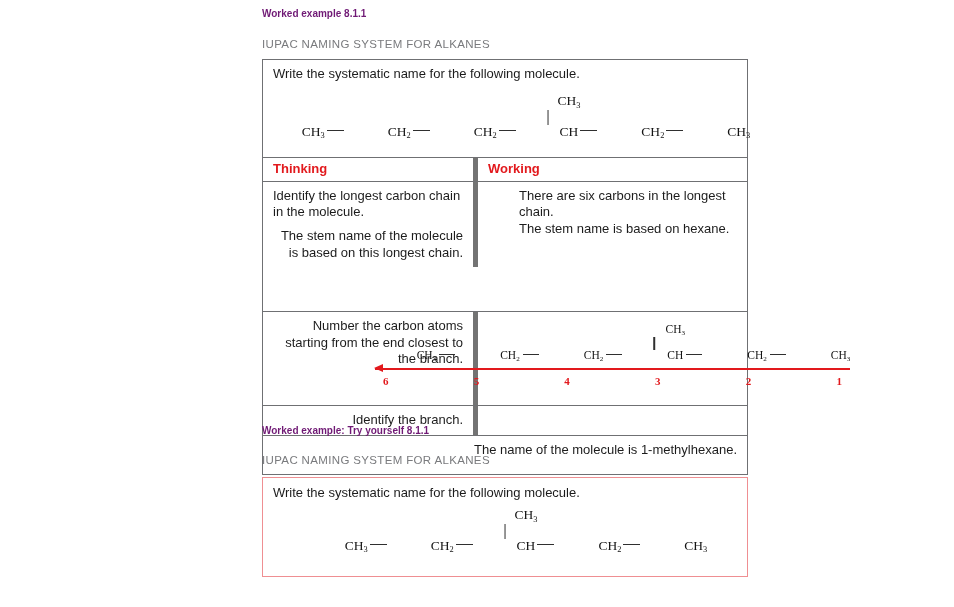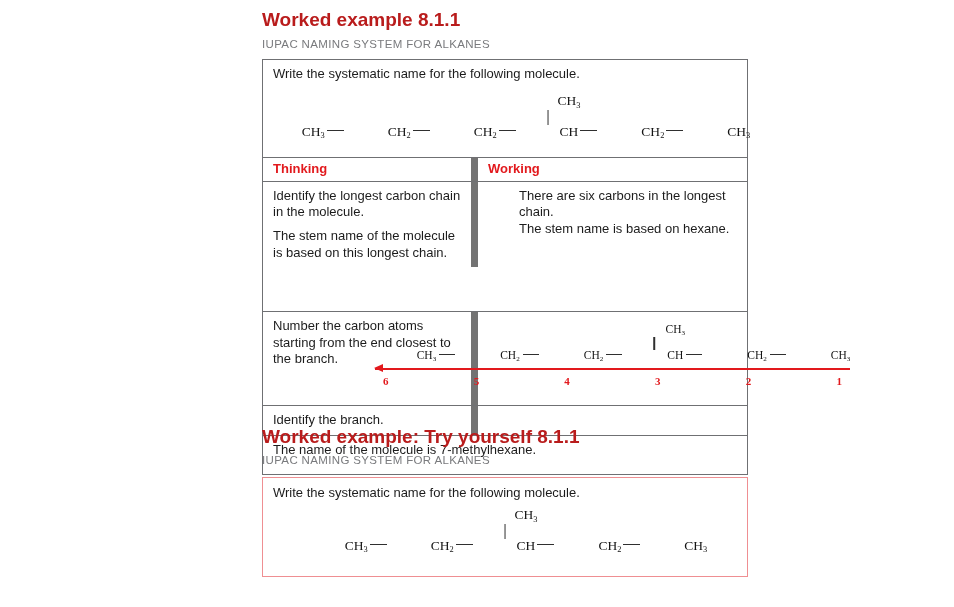--- a/index.html
+++ b/index.html
@@ -1,36 +1,36 @@
 <!DOCTYPE html>
 <html><head>
 <meta charset="utf-8">
 <style>
   html,body{margin:0;padding:0;background:#ffffff;}
   .page{position:relative;width:954px;height:607px;background:#ffffff;overflow:hidden;
         font-family:"Liberation Sans","DejaVu Sans",sans-serif;color:#1c1c1c;font-size:13px;line-height:1.28;}
   *{box-sizing:border-box;}
 
   
-  .we-title{position:absolute;left:262px;font-size:19px;font-weight:bold;color:#b91c1c;}
+  .we-title{position:absolute;left:262px;font-size:10px;font-weight:bold;color:#701a75;}
   #title-1{top:8px;}
   #title-2{top:425px;}
   .we-subtitle{position:absolute;left:262px;font-size:11.5px;font-weight:normal;color:#797a7d;letter-spacing:0.35px;}
   #subtitle-1{top:37px;}
   #subtitle-2{top:453px;}
 
   
   .tbl{position:absolute;left:262px;top:59px;width:486px;border:1px solid #6f7073;background:#fff;}
   .trow{display:flex;border-top:1px solid #6f7073;}
   .trow:first-child{border-top:none;}
   .cell{padding:6px 10px;}
-  .c1{width:215px;flex-shrink:0;border-right:7px solid #737373;}
+  .c1{width:215px;flex-shrink:0;border-right:5px solid #737373;}
   .c2{flex:1;min-width:0;}
   .cell p{margin:0 0 7px 0;}
-  .cell p:last-child{margin-bottom:0;}
+  .cell p:last-child{margin-bottom:0;text-align:right;}
   .question-row{min-height:97px;}
   .question-row .cell{width:100%;}
   .header-row .cell{padding:3px 10px;}
   .header-row{min-height:23px;}
   .row-1{min-height:72px;gap:31px;}
   .row-2{min-height:94px;margin-top:44px;}
   .row-3{min-height:25px;}
   .row-4{min-height:39px;}
   .th{font-weight:bold;color:#e2191d;}
 
@@ -166,21 +166,21 @@
     </div>
 
     <div class="trow row-3">
       <div class="cell c1">
         <p>Identify the branch.</p>
       </div>
     </div>
 
     <div class="trow row-4">
       <div class="cell c2">
-        <p>The name of the molecule is 7-methylhexane.</p>
+        <p>The name of the molecule is 1-methylhexane.</p>
       </div>
     </div>
 
   </div>
 
   <div class="we-title" id="title-2">Worked example: Try yourself 8.1.1</div>
   <div class="we-subtitle" id="subtitle-2">IUPAC NAMING SYSTEM FOR ALKANES</div>
 
   <div class="trybox">
     <p style="margin:0;">Write the systematic name for the following molecule.</p>

